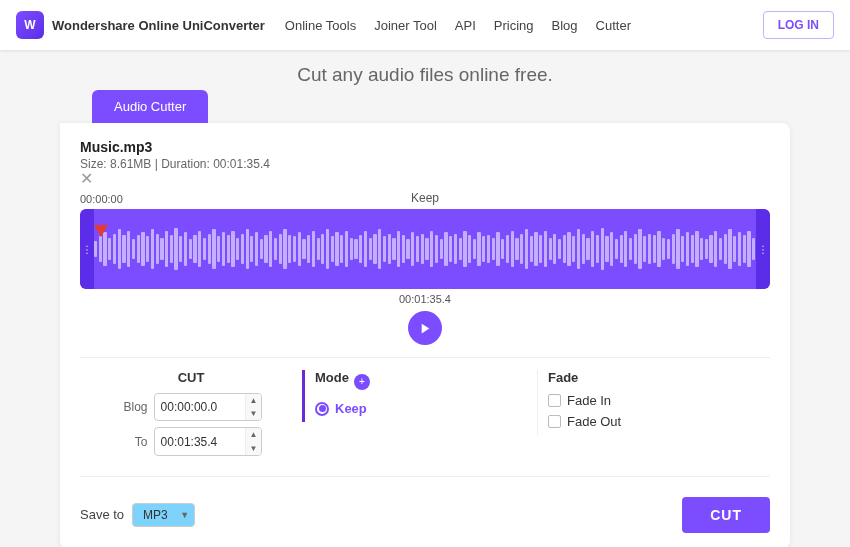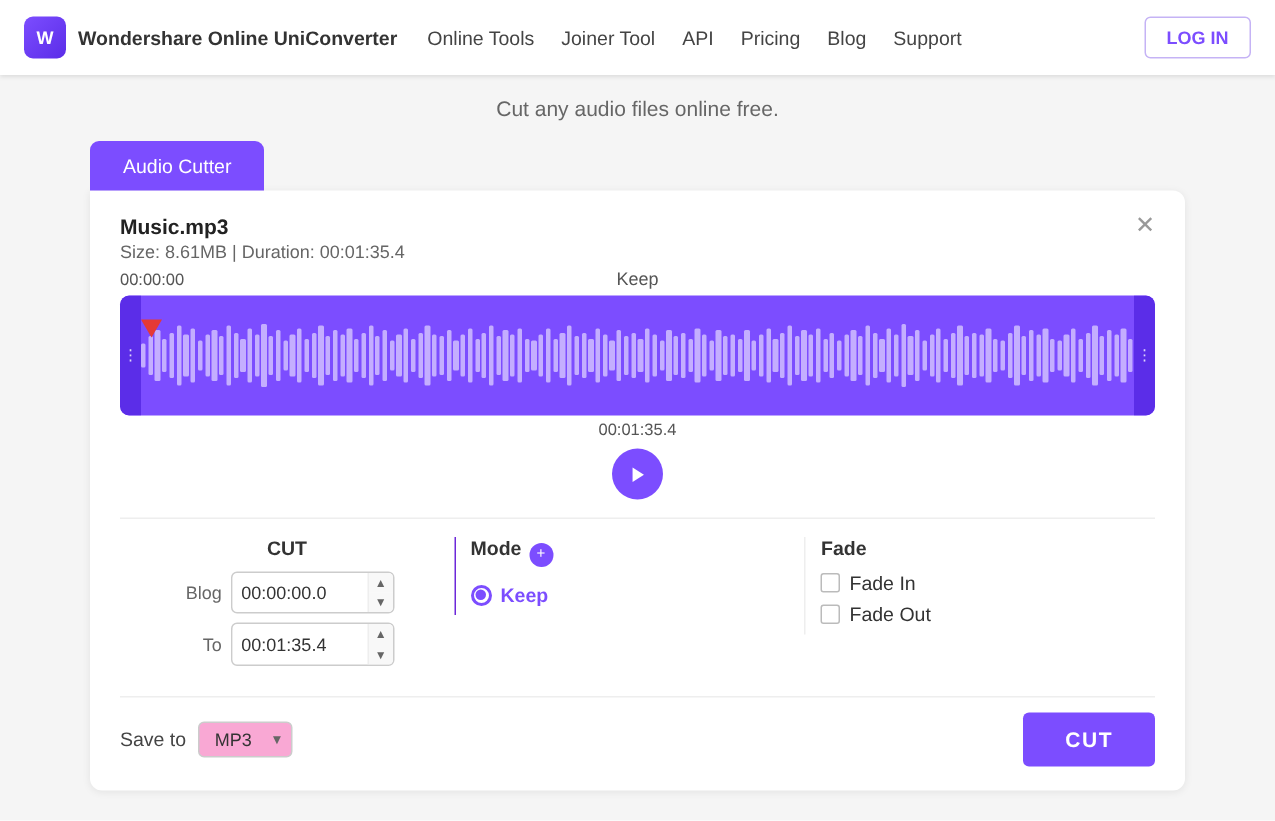--- a/index.html
+++ b/index.html
@@ -89,29 +89,30 @@
     }
 
     
     .page-content {
       background: #f5f5f5;
       padding: 14px 60px;
     }
     .subtitle {
       text-align: center;
       color: #666;
-      font-size: 14px;
-      margin-bottom: 14px;
+      font-size: 19px;
+      margin-bottom: 4px;
     }
 
     
     .tabs {
       display: flex;
       gap: 10px;
       margin-bottom: 0;
+      margin-left: 32px;
     }
     .tab {
       padding: 9px 22px;
       font-size: 13px;
       cursor: pointer;
       border-radius: 6px 6px 0 0;
       border: none;
       background: #e0d8fb;
       color: #7c4dff;
       font-weight: 500;
@@ -128,20 +129,21 @@
       padding: 16px 20px;
       box-shadow: 0 1px 6px rgba(0,0,0,0.08);
     }
 
     
     .file-info-row {
       display: flex;
       align-items: flex-start;
       justify-content: space-between;
       margin-bottom: 6px;
+      flex-direction: column;
     }
     .file-name {
       font-weight: 600;
       font-size: 14px;
       color: #222;
     }
     .file-meta {
       font-size: 12px;
       color: #666;
       margin-top: 2px;
@@ -311,21 +313,21 @@
       font-size: 8px;
       padding: 1px 4px;
       color: #666;
       line-height: 1.4;
     }
 
     
     .mode-section {
       flex: 1;
       padding-left: 10px;
-      border-left: 1px solid #6d28d9;
+      border-left: 3px solid #6d28d9;
     }
     .mode-title-row {
       display: flex;
       align-items: center;
       gap: 5px;
       margin-bottom: 8px;
     }
     .mode-help-icon {
       width: 16px;
       height: 16px;
@@ -400,38 +402,38 @@
       font-size: 13px;
       color: #333;
     }
 
     
     .bottom-bar {
       display: flex;
       justify-content: space-between;
       margin-top: 14px;
       border-top: 1px solid #eee;
-      padding-top: 10px;
+      padding-top: 20px;
     }
     .save-to-row {
       display: flex;
       align-items: center;
       gap: 8px;
     }
     .save-label-text {
       font-size: 13px;
       color: #444;
     }
     .format-select {
       border: 1.5px solid #ccc;
       border-radius: 4px;
       padding: 4px 20px 4px 10px;
       font-size: 12px;
       color: #333;
-      background: #f9a8d4;
+      background: #7dd3fc;
       appearance: none;
       cursor: pointer;
       position: relative;
       min-width: 60px;
     }
     .format-wrapper {
       position: relative;
     }
     .format-wrapper::after {
       content: '▼';
@@ -464,21 +466,21 @@
       <span>W</span>
     </div>
     <span class="logo-text">Wondershare Online UniConverter</span>
   </div>
   <div class="nav-links">
     <a class="nav-link">Online Tools</a>
     <a class="nav-link">Joiner Tool</a>
     <a class="nav-link">API</a>
     <a class="nav-link">Pricing</a>
     <a class="nav-link">Blog</a>
-    <a class="nav-link">Support</a>
+    <a class="nav-link">Cutter</a>
   </div>
   <div class="nav-actions">
     <button class="btn-login">LOG IN</button>
 
   </div>
 </nav>
 
 <div class="page-content">
   <p class="subtitle">Cut any audio files online free.</p>
 

